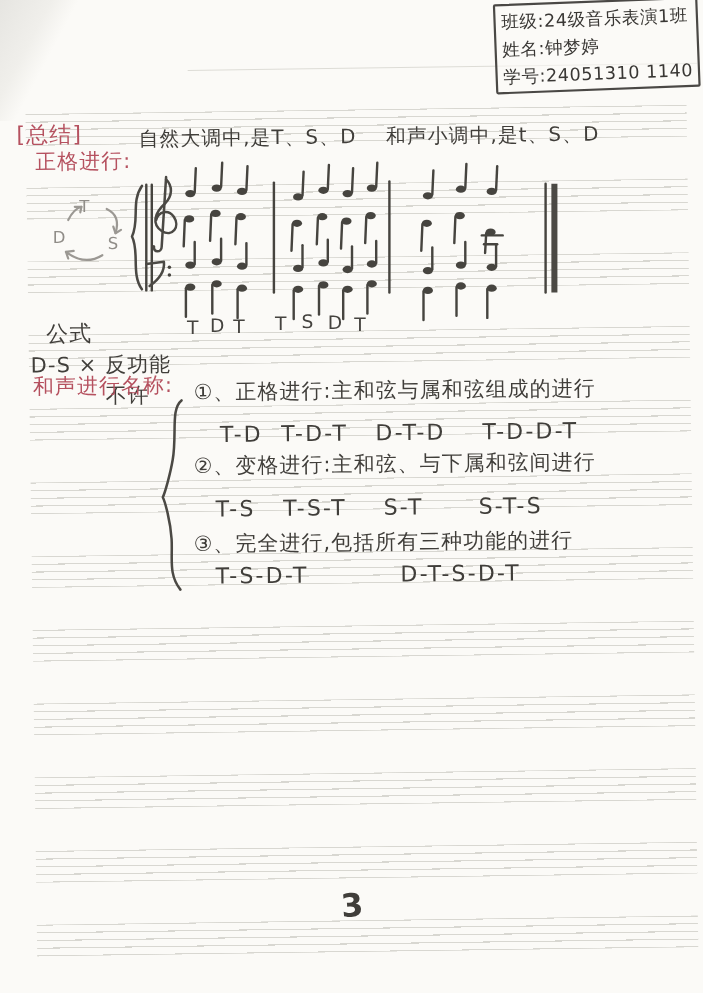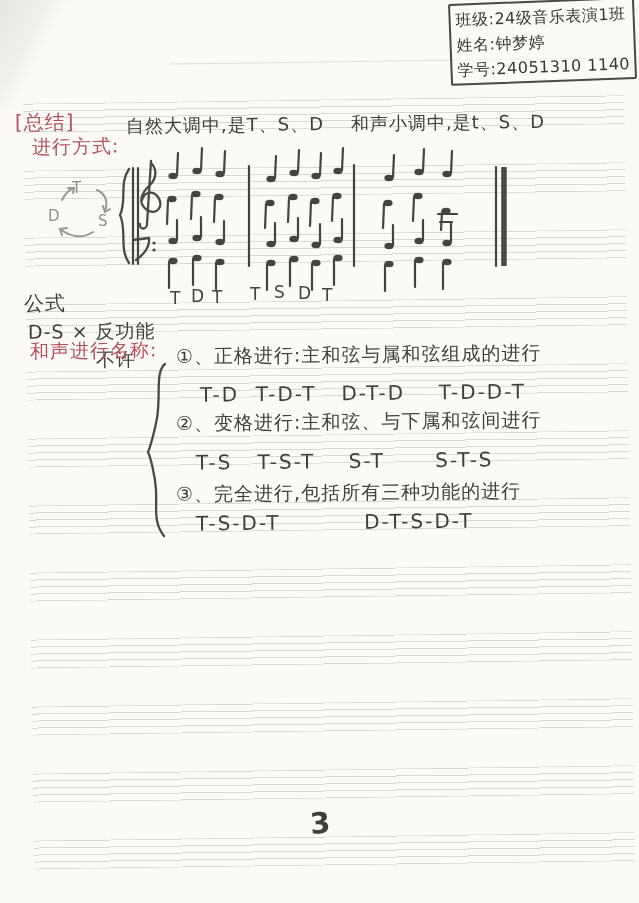--- a/index.html
+++ b/index.html
@@ -216,23 +216,23 @@
 </svg>
 
 <div class="header-box">
   <div>班级:24级音乐表演1班</div>
   <div>姓名:钟梦婷</div>
   <div>学号:24051310 1140</div>
 </div>
 
 <span class="hw red fs20 r1" style="left:15px;top:109px">[总结]</span>
 <span class="hw ink fs18 r1" style="left:126px;top:112px">自然大调中,是T、S、D    和声小调中,是t、S、D</span>
-<span class="hw red fs19 r1" style="left:32px;top:134px">进行方式:</span>
-
-<span class="hw ink fs20 r1" style="left:24px;top:290px">公式</span>
+<span class="hw red fs19 r1" style="left:32px;top:134px">正格进行:</span>
+
+<span class="hw ink fs20 r1" style="left:42px;top:290px">公式</span>
 <span class="hw ink fs19 r1" style="left:28px;top:319px">D-S × 反功能</span>
 <span class="hw ink fs19 r1" style="left:96px;top:347px">不许</span>
 
 <span class="hw red fs19 r1" style="left:30px;top:338px">和声进行名称:</span>
 
 <div class="hw ink fs19 r1" style="left:176px;top:342px"><span>①、</span><span>正格进行:主和弦与属和弦组成的进行</span></div>
 <span class="hw ink fs20 r1" style="left:200px;top:381px;letter-spacing:2px">T-D  T-D-T   D-T-D    T-D-D-T</span>
 
 <div class="hw ink fs19 r1" style="left:176px;top:409px"><span>②、</span><span>变格进行:主和弦、与下属和弦间进行</span></div>
 <span class="hw ink fs20 r1" style="left:196px;top:449px;letter-spacing:2px">T-S   T-S-T    S-T      S-T-S</span>

